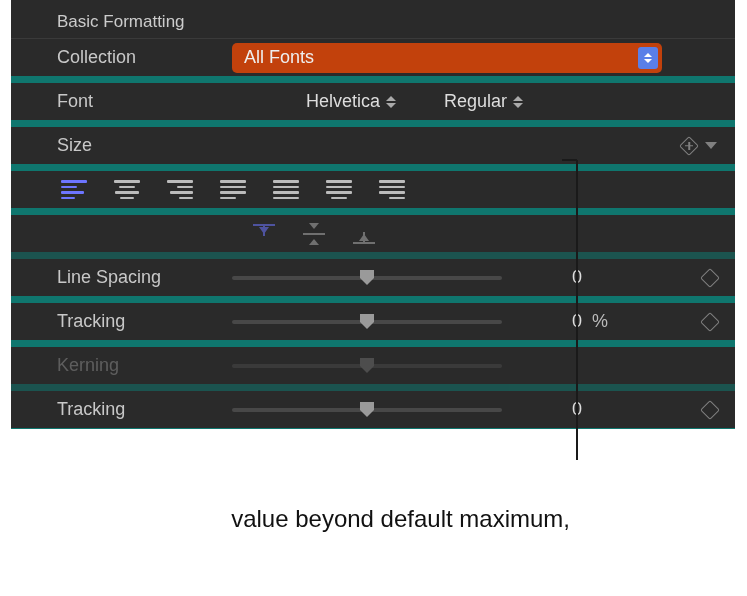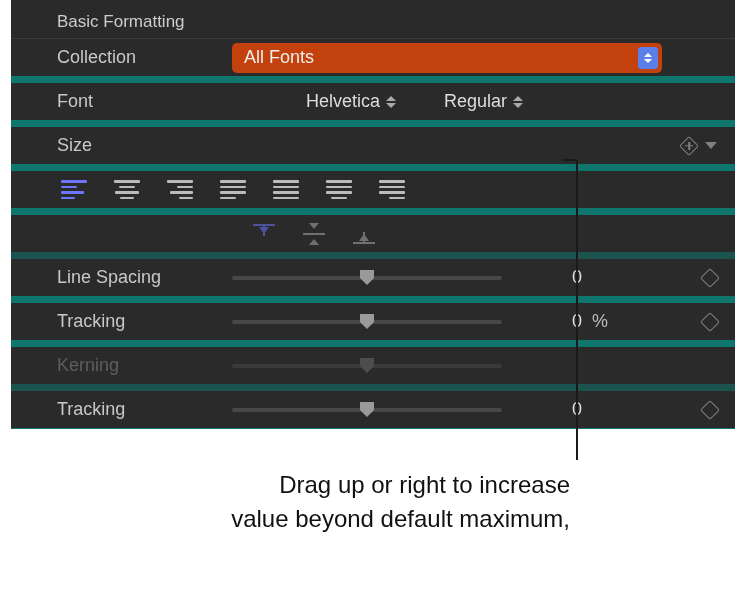--- a/index.html
+++ b/index.html
@@ -352,15 +352,15 @@
     <div class="kf-area">
       <div class="diamond"></div>
     </div>
   </div>
 
 </div>
 
 <div class="callout-tick"></div>
 <div class="callout-line"></div>
 <div class="callout-text">
-  <span>Drag up or right to increase</span><br>
+  <br>
   <span>value beyond default maximum,</span><br>
 </div>
 
 </body></html>

